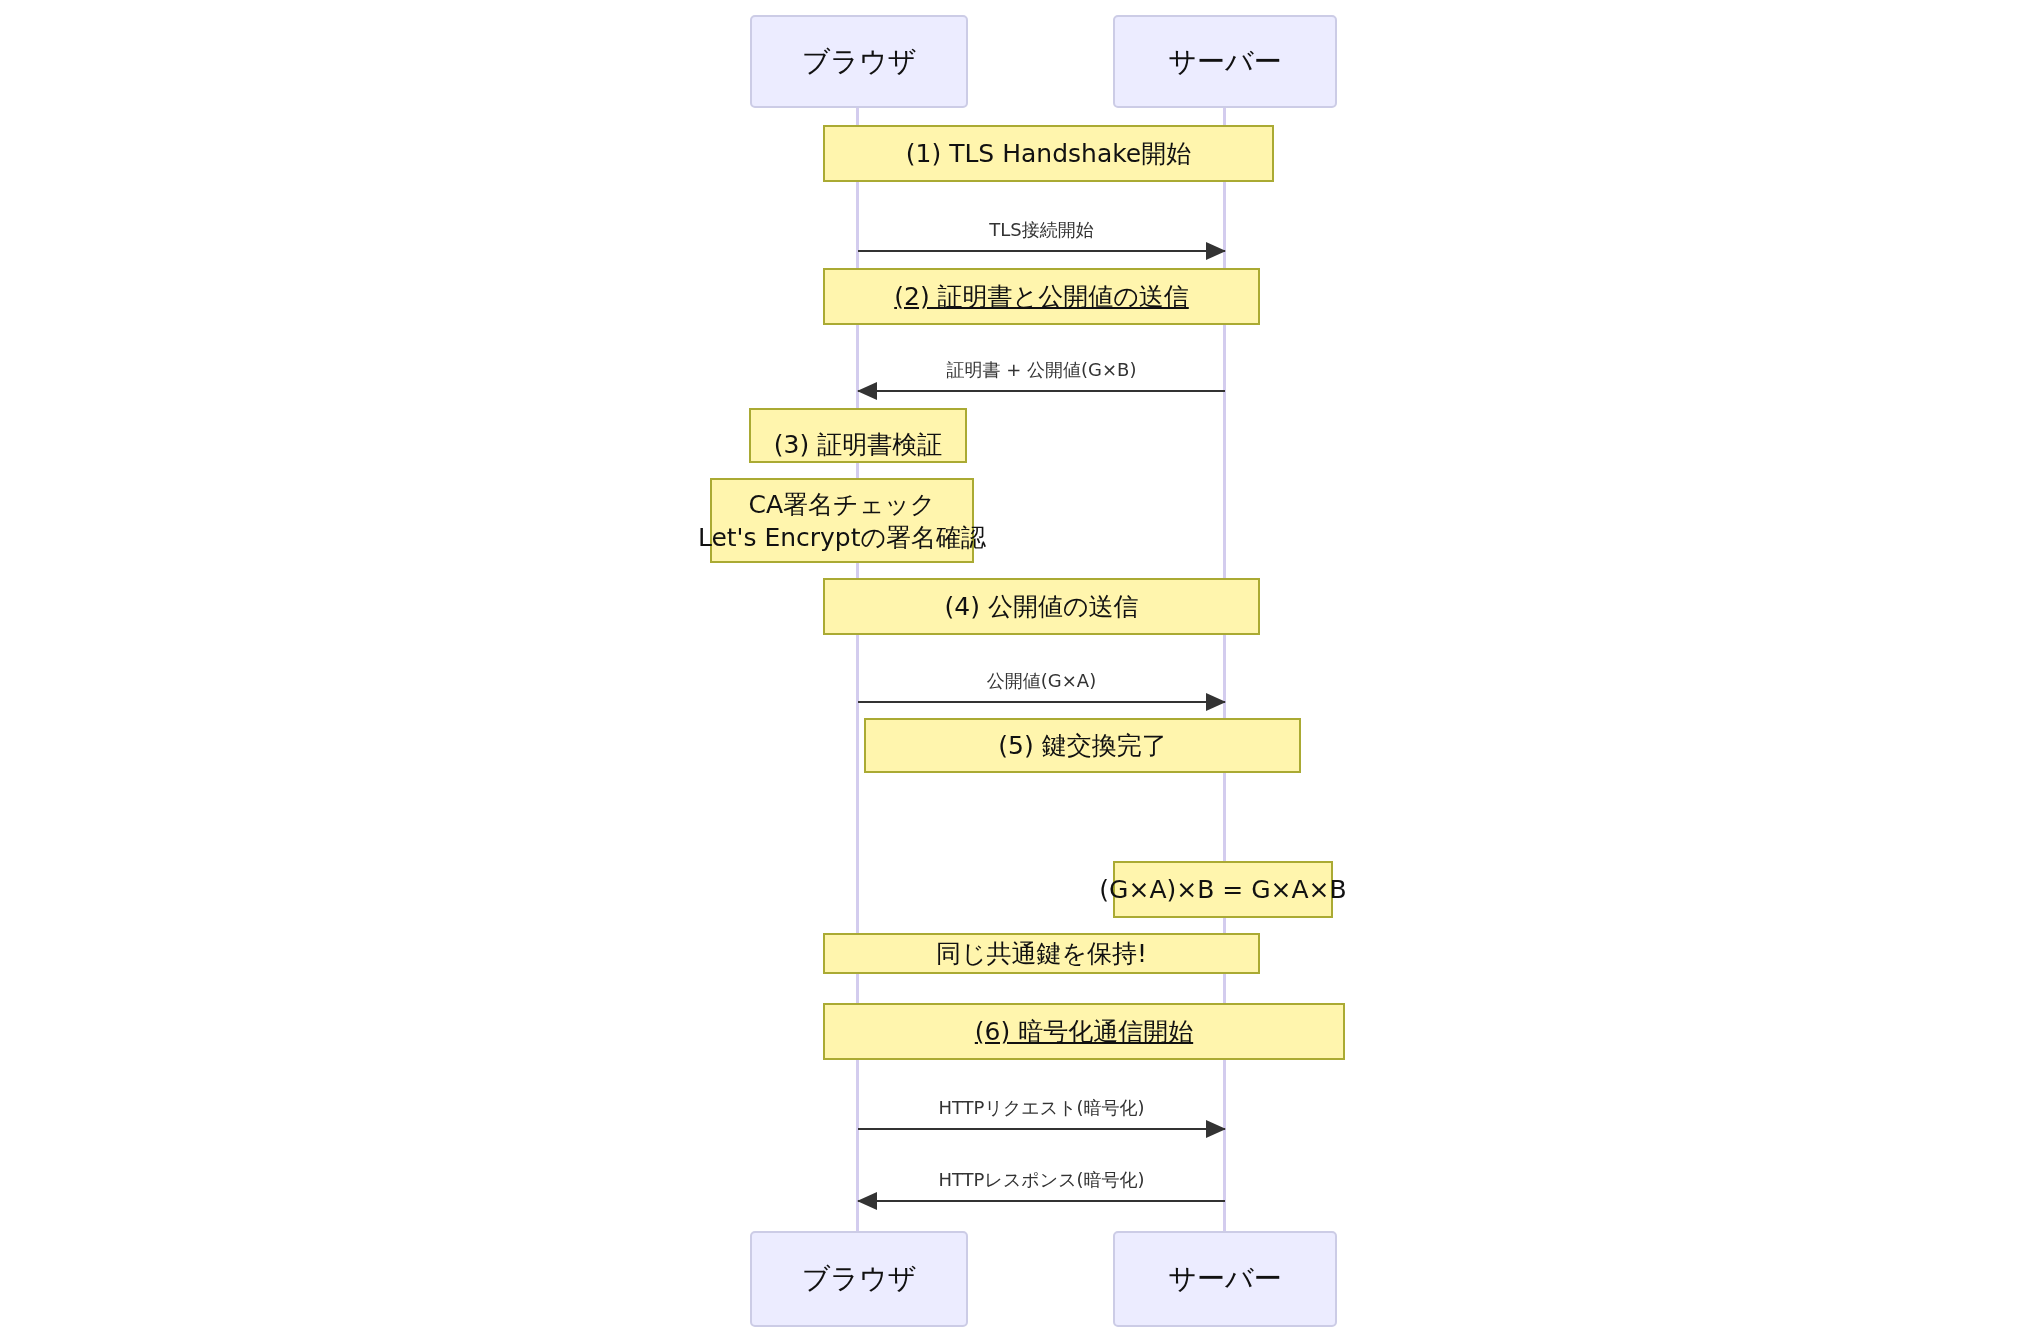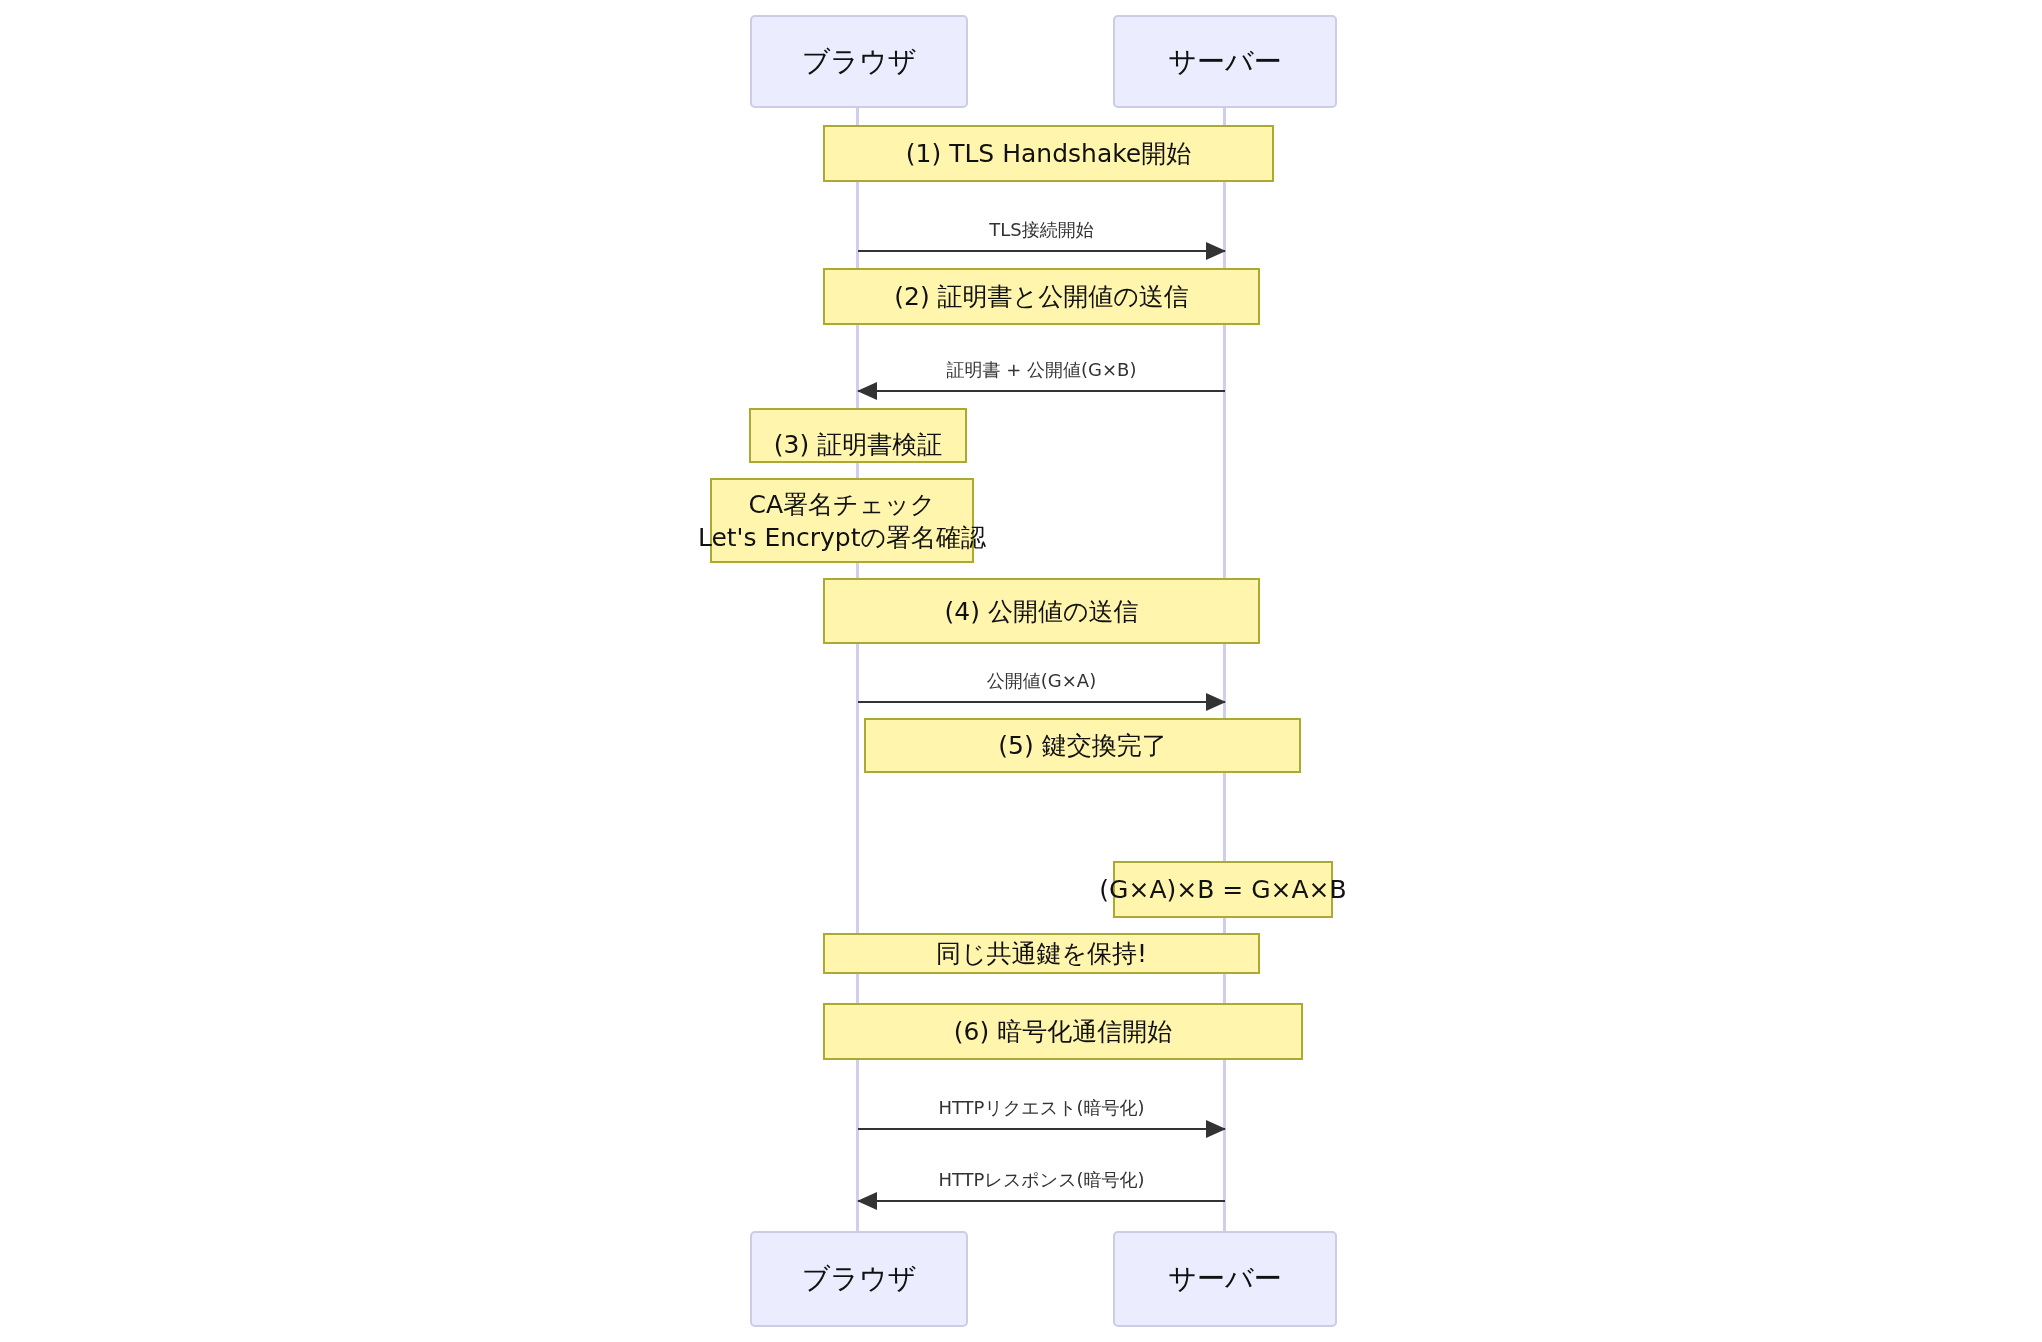--- a/index.html
+++ b/index.html
@@ -119,39 +119,39 @@
 
   <div class="note" style="left:823px; top:125px; width:451px; height:57px;">
     <span>(1) TLS Handshake開始</span>
   </div>
 
   <div class="msg arrow-right" style="top:252px;">
     <div class="msg-label">TLS接続開始</div>
     <div class="msg-line"></div>
   </div>
 
-  <div class="note" style="left:823px; top:268px; width:437px; height:57px;">
+  <div class="note" style="left:823px; top:268px; width:437px; height:57px;text-decoration:underline;">
     <span>(2) 証明書と公開値の送信</span>
   </div>
 
   <div class="msg arrow-left" style="top:392px;">
     <div class="msg-label">証明書 + 公開値(G×B)</div>
     <div class="msg-line"></div>
   </div>
 
   <div class="note" style="left:749px; top:408px; width:218px; height:55px;justify-content:flex-end;">
     <span>(3) 証明書検証</span>
   </div>
 
   <div class="note" style="left:710px; top:478px; width:264px; height:85px;">
     <span>CA署名チェック</span>
     <span>Let's Encryptの署名確認</span>
   </div>
 
-  <div class="note" style="left:823px; top:578px; width:437px; height:66px;">
+  <div class="note" style="left:823px; top:578px; width:437px; height:57px;">
     <span>(4) 公開値の送信</span>
   </div>
 
   <div class="msg arrow-right" style="top:703px;">
     <div class="msg-label">公開値(G×A)</div>
     <div class="msg-line"></div>
   </div>
 
   <div class="note" style="left:864px; top:718px; width:437px; height:55px;">
     <span>(5) 鍵交換完了</span>
@@ -159,21 +159,21 @@
 
 
   <div class="note" style="left:1113px; top:861px; width:220px; height:57px;">
     <span>(G×A)×B = G×A×B</span>
   </div>
 
   <div class="note" style="left:823px; top:933px; width:437px; height:41px;">
     <span>同じ共通鍵を保持!</span>
   </div>
 
-  <div class="note" style="left:823px; top:1003px; width:480px; height:57px;">
+  <div class="note" style="left:823px; top:1003px; width:522px; height:57px;text-decoration:underline;">
     <span>(6) 暗号化通信開始</span>
   </div>
 
   <div class="msg arrow-right" style="top:1130px;">
     <div class="msg-label">HTTPリクエスト(暗号化)</div>
     <div class="msg-line"></div>
   </div>
 
   <div class="msg arrow-left" style="top:1202px;">
     <div class="msg-label">HTTPレスポンス(暗号化)</div>

